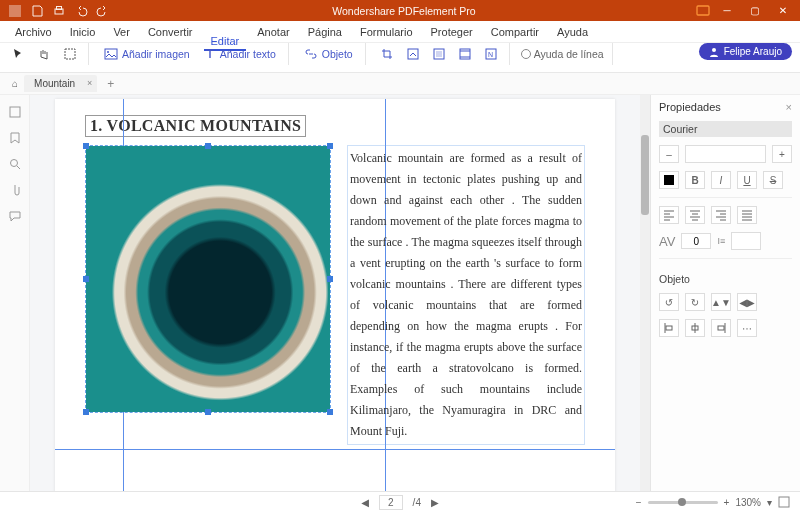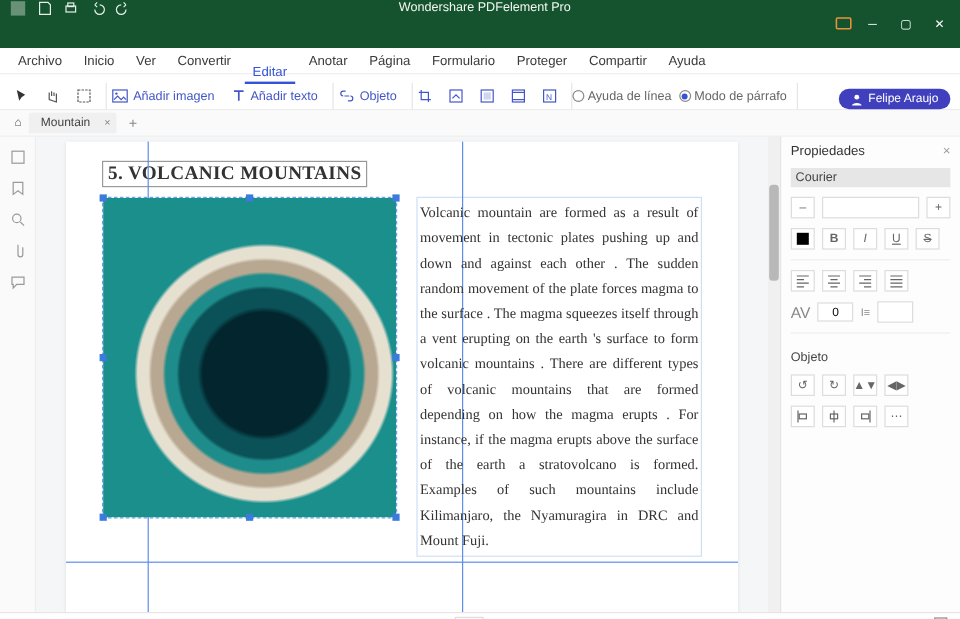--- a/index.html
+++ b/index.html
@@ -1,27 +1,27 @@
 <!DOCTYPE html>
 <html><head>
 <meta charset="utf-8">
 <style>
   * { box-sizing: border-box; margin: 0; padding: 0; }
   body { font-family: "Segoe UI", Arial, sans-serif; font-size: 11px; color: #333; background: #fff; width: 800px; height: 516px; overflow: hidden; }
-  .titlebar { height: 40px; background: #14532d; display: flex; color: #fff; }
+  .titlebar { height: 21px; background: #c2410c; display: flex; align-items: center; color: #fff; }
   .tb-left { display: flex; gap: 8px; padding: 0 8px; }
   .tb-icon { width: 14px; height: 14px; opacity: .9; display: flex; align-items: center; justify-content: center; }
   .tb-title { flex: 1; text-align: center; font-size: 10.5px; opacity: .95; }
   .tb-right { display: flex; gap: 6px; padding: 0 6px; align-items: center; }
   .win-btn { width: 22px; height: 20px; display: flex; align-items: center; justify-content: center; color: #fff; font-size: 10px; }
   .win-btn.close { background: transparent; }
   .menubar { height: 22px; display: flex; align-items: center; padding: 0 8px; gap: 4px; border-bottom: 1px solid #eee; font-size: 11px; }
   .menubar .menu { padding: 2px 7px; color: #3a3a3a; cursor: pointer; }
   .menubar .menu.active { color: #3653d6; border-bottom: 2px solid #3653d6; margin-top: 20px; }
-  .toolbar { height: 30px; display: flex; align-items: flex-end; padding: 0 8px; gap: 0; border-bottom: 1px solid #e8e8e8; font-size: 10.5px; color: #555; }
+  .toolbar { height: 30px; display: flex; align-items: flex-start; padding: 0 8px; gap: 11px; border-bottom: 1px solid #e8e8e8; font-size: 10.5px; color: #555; }
   .tgroup { display: flex; align-items: center; gap: 6px; padding-right: 8px; border-right: 1px solid #e5e5e5; height: 22px; }
   .tgroup:last-of-type { border-right: none; }
   .tbtn { display: flex; align-items: center; gap: 4px; padding: 2px 4px; color: #4356c8; cursor: pointer; }
   .tbtn svg, .tb-icon svg { display:block; }
   .user-pill { margin-left: auto; background: #4040bf; color: #fff; border-radius: 12px; padding: 3px 10px; display: flex; align-items: center; gap: 5px; font-size: 10px; }
   .radio { width: 10px; height: 10px; border: 1px solid #888; border-radius: 50%; display: inline-flex; align-items: center; justify-content: center; margin-right: 3px; }
   .radio.sel::after { content: ""; width: 5px; height: 5px; border-radius: 50%; background: #3653d6; }
   .tabbar { height: 22px; display: flex; align-items: center; padding: 0 6px; background: #fafafa; border-bottom: 1px solid #eee; font-size: 10px; }
   .home-icon { padding: 0 6px; color:#555; }
   .tab { background: #f0f0f0; padding: 3px 22px 3px 10px; position: relative; color: #444; border-radius: 2px 2px 0 0; margin-right:4px; }
@@ -195,24 +195,20 @@
           <rect x="1" y="1" width="10" height="10" fill="none" stroke="#4356c8"></rect>
           <text x="3" y="9" font-size="7" fill="#4356c8">N</text>
         </svg>
       </span>
   </div>
   <div class="tgroup" style="color:#666">
     <label style="display:flex;align-items:center;">
       <span class="radio"></span>
         <span>Ayuda de línea</span>
     </label>
-    <label style="display:flex;align-items:center;">
-      <span class="radio sel"></span>
-        <span>Modo de párrafo</span>
-    </label>
   </div>
   <div class="user-pill">
     <svg width="10" height="10">
         <circle cx="5" cy="3" r="2" fill="#fff"></circle>
         <path d="M1 10c0-3 8-3 8 0" fill="#fff"></path>
       </svg>
     <span>Felipe Araujo</span>
   </div>
 </div>
 
@@ -253,21 +249,21 @@
           <path d="M1 2h10v6H5l-3 3V8H1z" fill="none" stroke="#999"></path>
         </svg>
       </div>
   </div>
 
   <div class="doc-wrap">
     <div class="page">
       <div class="guide-v1"></div>
       <div class="guide-v2"></div>
       <div class="guide-h"></div>
-      <span class="h1">5. VOLCANIC MOUNTAINS</span>
+      <span class="h1">1. VOLCANIC MOUNTAINS</span>
       <div class="img-box">
         <span class="handle h-tl"></span>
         <span class="handle h-tc"></span>
         <span class="handle h-tr"></span>
         <span class="handle h-lc"></span>
         <span class="handle h-rc"></span>
         <span class="handle h-bl"></span>
         <span class="handle h-bc"></span>
         <span class="handle h-br"></span>
       </div>

